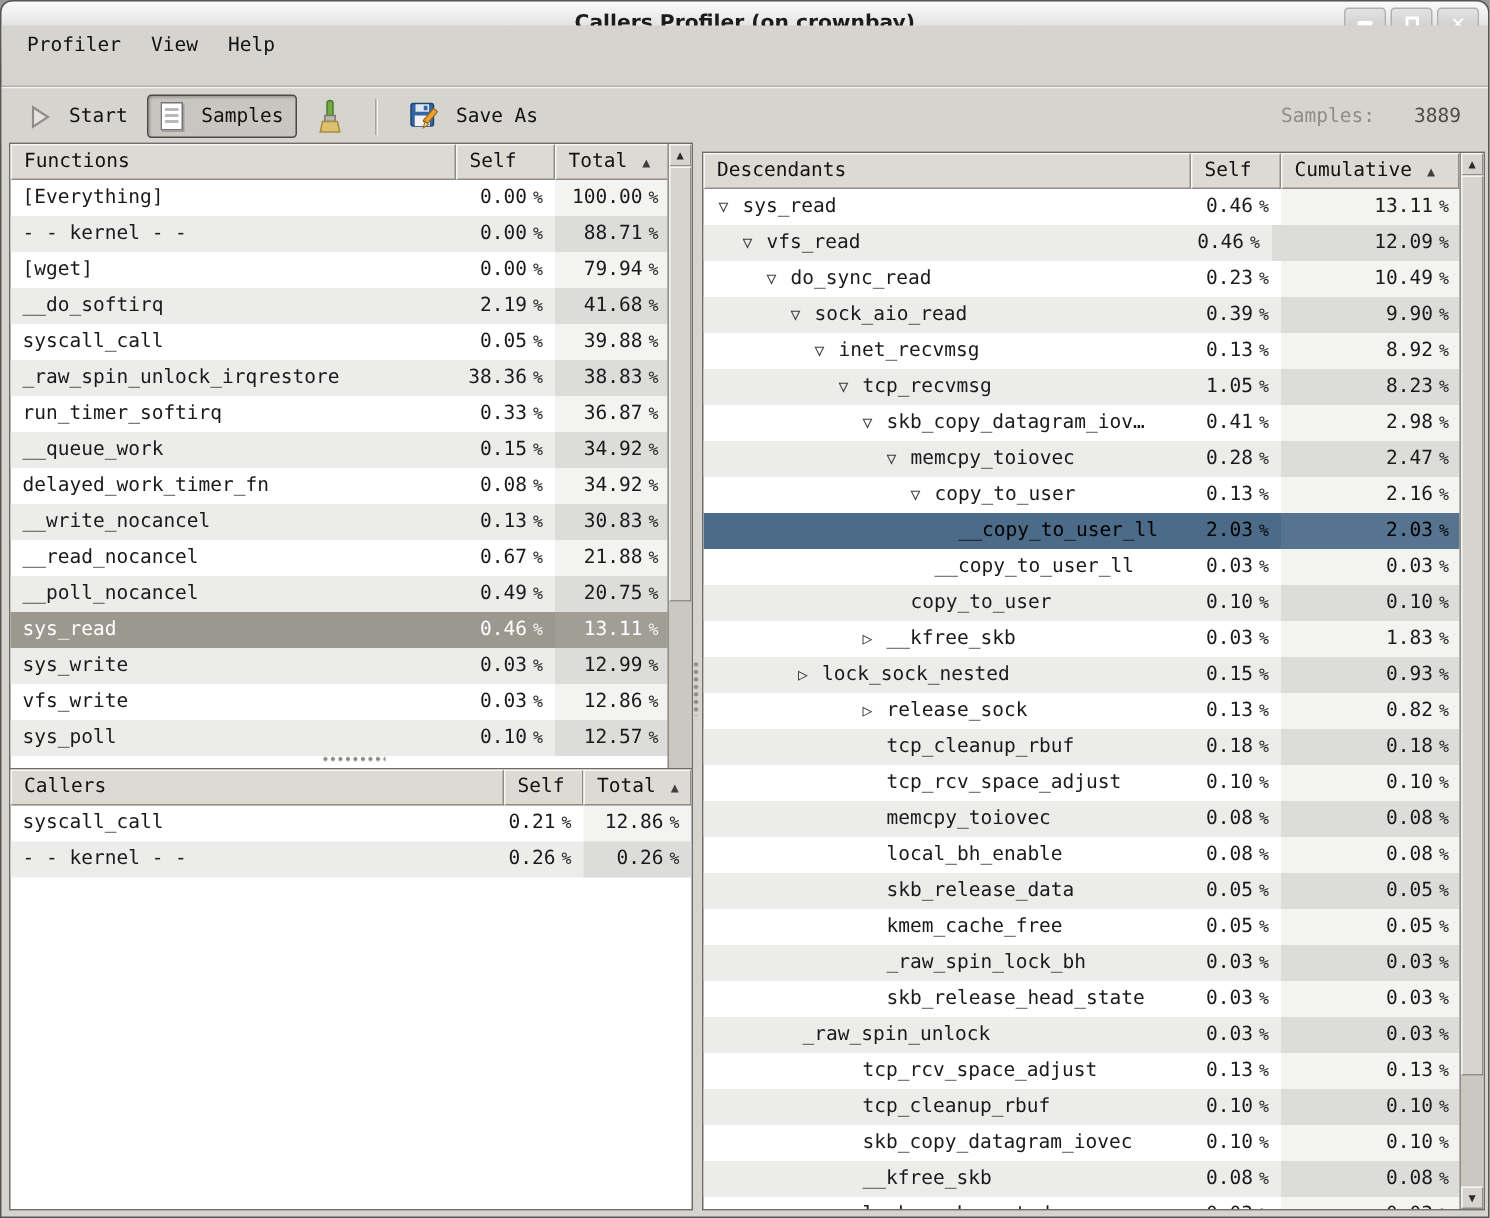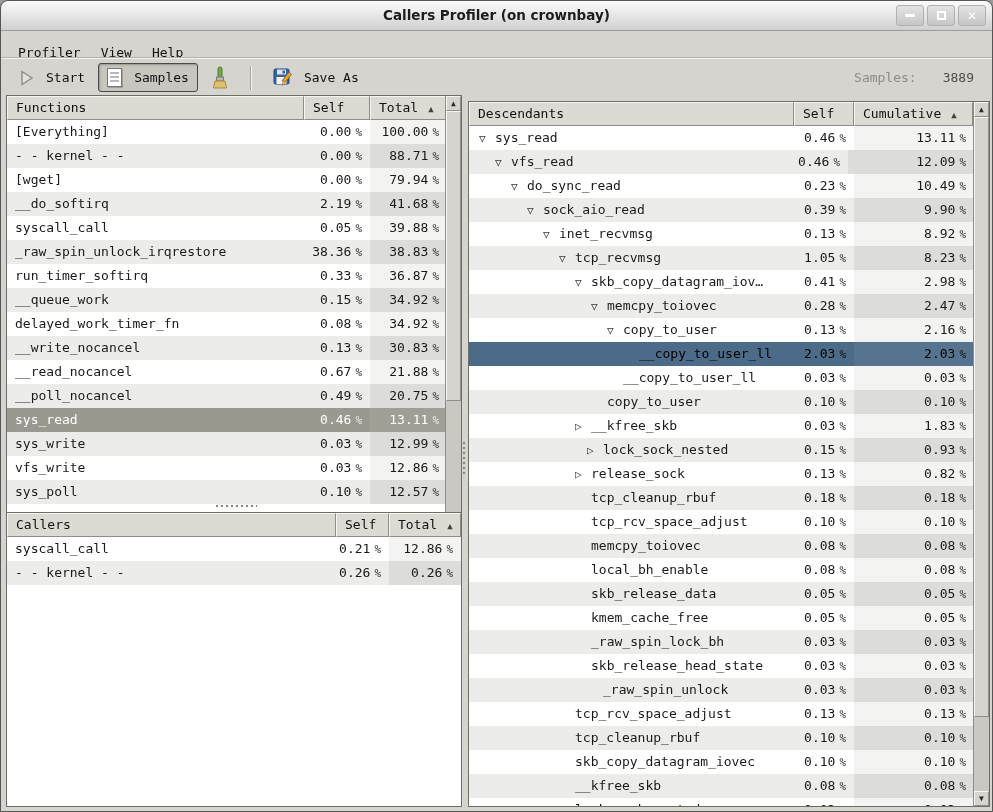--- a/index.html
+++ b/index.html
@@ -30,21 +30,21 @@
     background:linear-gradient(#e3e3e3,#c6c6c6);
     display:flex; align-items:center; justify-content:center;
     color:#ffffff; font-weight:bold; font-size:12px;
     font-family:"DejaVu Sans","Liberation Sans",sans-serif;
   }
   .winbtn .bar { width:10px; height:3px; background:#fff; border-radius:1px; }
   .winbtn .box { width:9px; height:9px; border:2px solid #fff; }
 
   
   #menubar {
-    position:absolute; left:0; top:38px; right:0; height:26px;
+    position:absolute; left:0; top:16px; right:0; height:26px;
     background:#d6d4cf; display:flex; align-items:center; padding-left:8px; gap:2px;
   }
   .menu-item { padding:3px 9px; color:#111; }
   #mb-groove { position:absolute; left:0; right:0; top:56px; height:2px;
     border-top:1px solid #b3b1ac; border-bottom:1px solid #f4f3f0; }
 
   #toolbar {
     position:absolute; left:0; top:58px; right:0; height:37px;
     background:#d6d4cf; display:flex; align-items:center; padding:0 10px; gap:4px;
   }
@@ -359,21 +359,21 @@
           <div class="cell-name" style="width: 325px; padding-left: 122px;"><span class="exp"></span>copy_to_user</div>
           <div class="cell-num" style="width: 60px;">0.10<span class="pct">%</span></div>
           <div class="cell-num col-sorted" style="width: 120px;">0.10<span class="pct">%</span></div>
         </div>
         <div class="row">
           <div class="cell-name" style="width: 325px; padding-left: 106px;"><span class="exp">▷</span>__kfree_skb</div>
           <div class="cell-num" style="width: 60px;">0.03<span class="pct">%</span></div>
           <div class="cell-num col-sorted" style="width: 120px;">1.83<span class="pct">%</span></div>
         </div>
         <div class="row stripe">
-          <div class="cell-name" style="width: 325px; padding-left: 118px;"><span class="exp">▷</span>lock_sock_nested</div>
+          <div class="cell-name" style="width: 325px; padding-left: 63px;"><span class="exp">▷</span>lock_sock_nested</div>
           <div class="cell-num" style="width: 60px;">0.15<span class="pct">%</span></div>
           <div class="cell-num col-sorted" style="width: 120px; padding-left: 27px;">0.93<span class="pct">%</span></div>
         </div>
         <div class="row">
           <div class="cell-name" style="width: 325px; padding-left: 106px;"><span class="exp">▷</span>release_sock</div>
           <div class="cell-num" style="width: 60px;">0.13<span class="pct">%</span></div>
           <div class="cell-num col-sorted" style="width: 120px;">0.82<span class="pct">%</span></div>
         </div>
         <div class="row stripe">
           <div class="cell-name" style="width: 325px; padding-left: 106px;"><span class="exp"></span>tcp_cleanup_rbuf</div>
@@ -409,21 +409,21 @@
           <div class="cell-name" style="width: 325px; padding-left: 106px;"><span class="exp"></span>_raw_spin_lock_bh</div>
           <div class="cell-num" style="width: 60px;">0.03<span class="pct">%</span></div>
           <div class="cell-num col-sorted" style="width: 120px;">0.03<span class="pct">%</span></div>
         </div>
         <div class="row">
           <div class="cell-name" style="width: 325px; padding-left: 106px;"><span class="exp"></span>skb_release_head_state</div>
           <div class="cell-num" style="width: 60px;">0.03<span class="pct">%</span></div>
           <div class="cell-num col-sorted" style="width: 120px;">0.03<span class="pct">%</span></div>
         </div>
         <div class="row stripe">
-          <div class="cell-name" style="width: 325px; padding-left: 118px;"><span class="exp"></span>_raw_spin_unlock</div>
+          <div class="cell-name" style="width: 325px; padding-left: 50px;"><span class="exp"></span>_raw_spin_unlock</div>
           <div class="cell-num" style="width: 60px;">0.03<span class="pct">%</span></div>
           <div class="cell-num col-sorted" style="width: 120px;">0.03<span class="pct">%</span></div>
         </div>
         <div class="row">
           <div class="cell-name" style="width: 325px; padding-left: 90px;"><span class="exp"></span>tcp_rcv_space_adjust</div>
           <div class="cell-num" style="width: 60px;">0.13<span class="pct">%</span></div>
           <div class="cell-num col-sorted" style="width: 120px;">0.13<span class="pct">%</span></div>
         </div>
         <div class="row stripe">
           <div class="cell-name" style="width: 325px; padding-left: 90px;"><span class="exp"></span>tcp_cleanup_rbuf</div>

